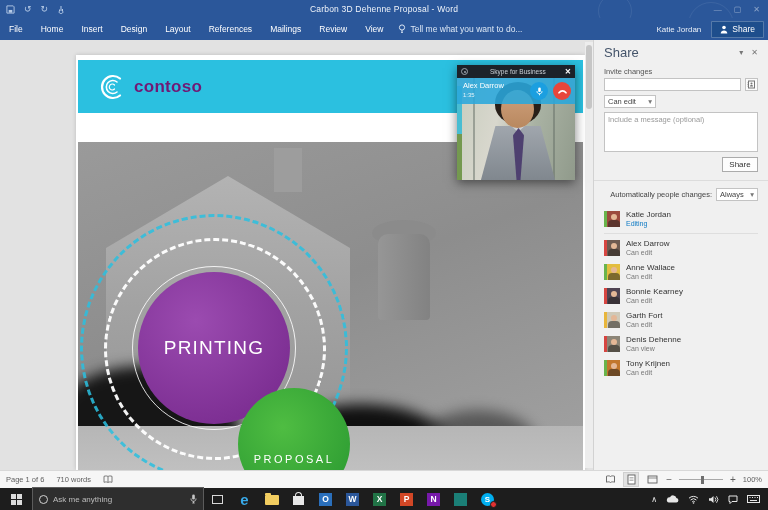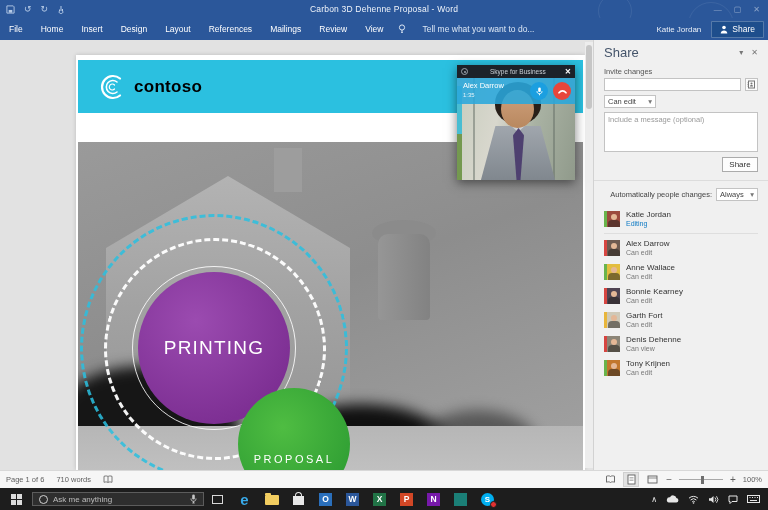--- a/index.html
+++ b/index.html
@@ -12,35 +12,35 @@
   .qat .q-ic { opacity:.85; }
   .title-text { flex:1; text-align:center; font-size:8.5px; color:#f0f4fa; letter-spacing:.2px; }
   .win-controls { position:absolute; right:8px; top:0; height:18px; display:flex; align-items:center; gap:12px; font-size:8px; color:rgba(255,255,255,.45); }
   .deco-ring { position:absolute; border:1.5px solid rgba(255,255,255,.08); border-radius:50%; pointer-events:none; }
   .deco-ring.r1 { width:34px; height:34px; left:598px; top:-6px; }
   .deco-ring.r2 { width:46px; height:46px; left:688px; top:2px; }
 
   
   .tabsrow { height:22px; background:#2b579a; display:flex; align-items:center; color:#fff; font-size:8.5px; flex-shrink:0; position:relative; }
   .tab { padding:0 9px; height:22px; display:flex; align-items:center; cursor:default; }
-  .tellme { display:flex; align-items:center; gap:16px; margin-left:6px; color:#dce7f5; }
+  .tellme { display:flex; align-items:center; gap:4px; margin-left:6px; color:#dce7f5; }
   .ribbon-right { position:absolute; right:4px; top:0; height:22px; display:flex; align-items:center; gap:10px; }
   .user-name { font-size:8px; color:#e8eef7; }
   .share-btn { background:#1e4e8c; border:1px solid rgba(255,255,255,.25); color:#fff; height:17px; padding:0 8px; font-size:8.5px; display:flex; align-items:center; gap:4px; border-radius:1px; }
 
   
   .workspace { flex:1; display:flex; min-height:0; position:relative; }
   .doc-area { width:593px; position:relative; background:#e2e2e2; overflow:hidden; }
   .v-scroll { position:absolute; right:0; top:2px; bottom:2px; width:8px; background:#ededed; }
   .v-scroll .thumb { width:6px; height:64px; margin:3px auto 0; background:#c6c6c6; border-radius:3px; }
 
   
   .page { position:absolute; left:76px; top:15px; width:509px; bottom:0; background:#fff; box-shadow:0 0 4px rgba(0,0,0,.18); }
   .banner { position:absolute; left:2px; right:2px; top:5px; height:53px; background:#2bc0e0; display:flex; align-items:center; padding-left:22px; gap:8px; }
-  .brand-name { color:#000000; font-size:17px; font-weight:bold; letter-spacing:.3px; }
+  .brand-name { color:#701a75; font-size:17px; font-weight:bold; letter-spacing:.3px; }
   .photo { position:absolute; left:2px; right:2px; top:87px; bottom:0; background:linear-gradient(160deg,#9a9a9a,#8d8d8d 45%,#a2a2a2); overflow:hidden; }
   .house { position:absolute; left:28px; top:34px; width:244px; height:240px; background:linear-gradient(#b3b3b3,#a2a2a2 55%,#979797); clip-path:polygon(0 30%,50% 0,100% 30%,100% 100%,0 100%); }
   .chimney { position:absolute; left:196px; top:6px; width:28px; height:44px; background:#9d9d9d; }
   .funnel { position:absolute; left:300px; top:92px; width:52px; height:86px; border-radius:10px 10px 4px 4px; background:linear-gradient(90deg,#969696,#828282); }
   .funnel-cap { position:absolute; left:294px; top:78px; width:64px; height:26px; border-radius:50%; background:#8b8b8b; }
   .table-band { position:absolute; left:0; right:0; bottom:0; height:44px; background:linear-gradient(#b6b6b6,#c0c0c0); }
   .blob { position:absolute; filter:blur(7px); border-radius:50%; }
   .blob.b1 { left:-30px; bottom:-26px; width:190px; height:130px; background:#161616; }
   .blob.b2 { left:188px; bottom:-34px; width:190px; height:100px; background:#101010; }
   .blob.b3 { left:340px; bottom:-10px; width:120px; height:70px; background:#3c3c3c; opacity:.7; }
@@ -115,21 +115,21 @@
   .zoom-track { position:relative; width:44px; height:10px; display:flex; align-items:center; }
   .zoom-track .rail { width:100%; height:1px; background:#a8a8a8; }
   .zoom-track .thumb { position:absolute; left:50%; top:1px; width:3px; height:8px; background:#6e6e6e; }
   .zoom-pm { font-size:10px; color:#5e5e5e; line-height:1; }
 
   
   .taskbar { height:22px; background:#1d1d1d; display:flex; align-items:center; flex-shrink:0; }
   .start { width:32px; height:22px; display:flex; align-items:center; justify-content:center; }
   .win-logo { display:grid; grid-template-columns:5px 5px; grid-template-rows:5px 5px; gap:1px; }
   .win-logo span { background:#dcdcdc; }
-  .cortana { width:172px; height:14px; background:#2e2e2e; border:1px solid #5c5c5c; display:flex; align-items:center; gap:5px; padding:0 6px; color:#bdbdbd; font-size:8px; }
+  .cortana { width:172px; height:24px; background:#2e2e2e; border:1px solid #5c5c5c; display:flex; align-items:center; gap:5px; padding:0 6px; color:#bdbdbd; font-size:8px; }
   .cortana .ring { position:static; width:9px; height:9px; border:1.5px solid #d2d2d2; border-radius:50%; flex-shrink:0; }
   .cortana .ph { flex:1; }
   .tb-apps { display:flex; align-items:center; height:22px; }
   .tb-ic { width:27px; height:22px; display:flex; align-items:center; justify-content:center; position:relative; }
   .taskview { width:11px; height:9px; border:1px solid #d8d8d8; }
   .app-icon { width:27px; height:22px; display:flex; align-items:center; justify-content:center; position:relative; }
   .app-icon .chip { width:13px; height:13px; display:flex; align-items:center; justify-content:center; color:#fff; font-size:8.5px; font-weight:bold; }
   .app-icon[data-kind="square"] .chip { background:var(--app-color); }
   .app-icon[data-kind="letter"] .chip { color:var(--app-color); font-size:15px; font-weight:bold; }
   .app-icon[data-kind="round"] .chip { background:var(--app-color); border-radius:50%; font-size:8px; }

